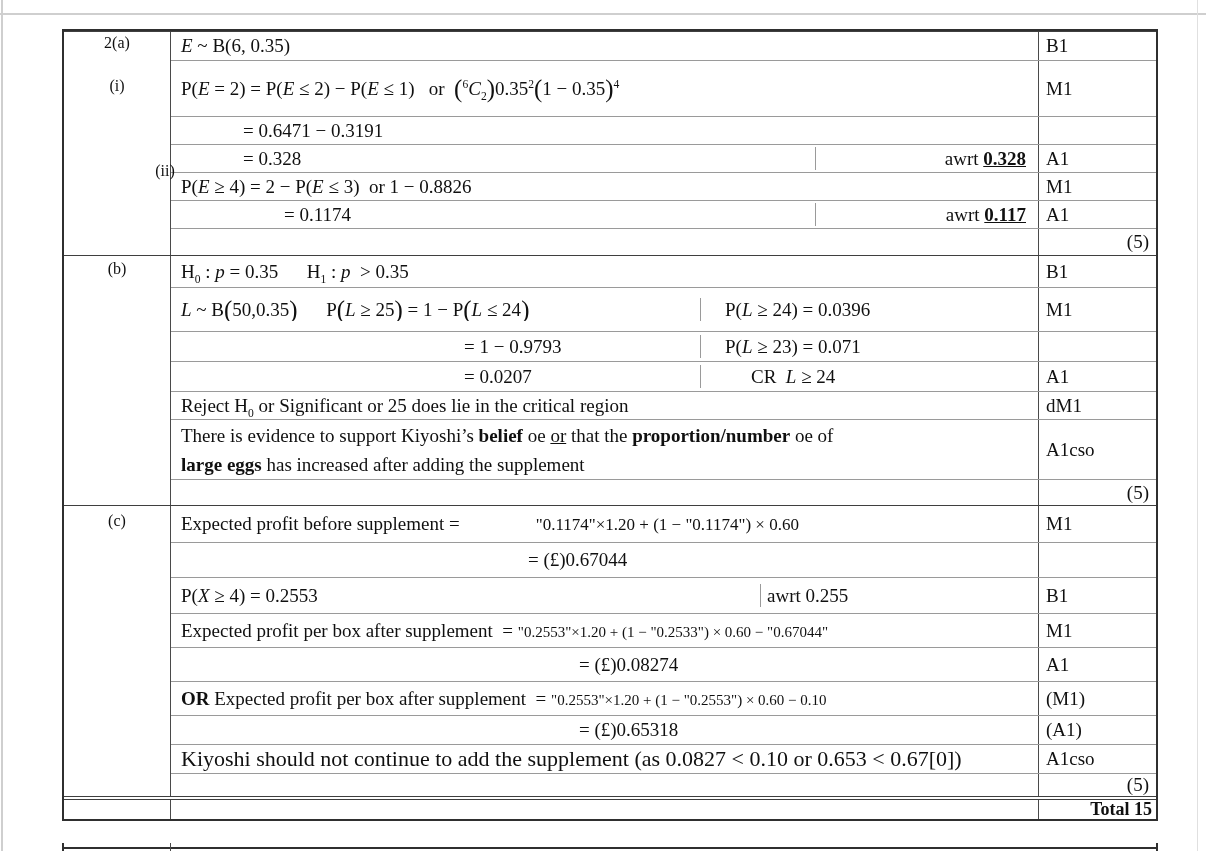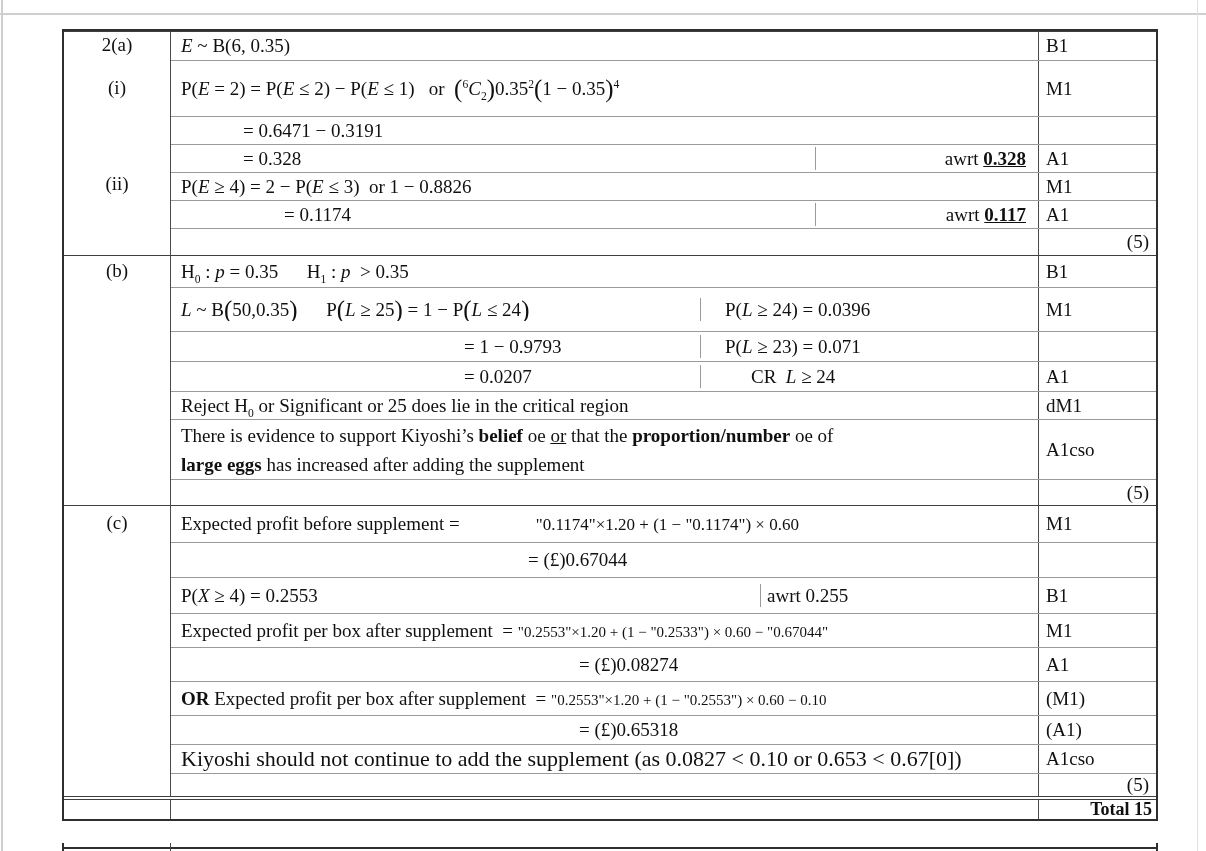--- a/index.html
+++ b/index.html
@@ -7,21 +7,21 @@
         font-family:"Liberation Serif","DejaVu Serif",serif;color:#101010;}
   
   .artifact{position:absolute;background:#cfcfcf;}
   
   #mstable{position:absolute;left:62px;top:29px;width:1096px;border:2px solid #2f2f2f;box-sizing:border-box;background:#fff;}
   .header-row{display:flex;height:28px;box-sizing:border-box;font-size:19px;}
   .hq{width:107px;border-right:1px solid #4a4a4a;display:flex;align-items:center;justify-content:center;box-sizing:border-box;}
   .hs{flex:1;display:flex;align-items:center;justify-content:center;}
   .hm{width:118px;border-left:1px solid #4a4a4a;display:flex;align-items:center;justify-content:center;box-sizing:border-box;}
   .section{display:flex;border-top:1px solid #3f3f3f;box-sizing:border-box;}
-  .qcell{width:107px;border-right:1px solid #4a4a4a;position:relative;box-sizing:border-box;font-size:19px;}
+  .qcell{width:107px;border-right:1px solid #4a4a4a;position:relative;box-sizing:border-box;font-size:16px;}
   .qlabel{position:absolute;left:0;width:100%;text-align:center;}
   .rowscol{flex:1;display:flex;flex-direction:column;}
   .srow{display:flex;box-sizing:border-box;}
   .srow.bt{border-top:1px solid #9a9a9a;}
   .scheme-cell{flex:1;display:flex;align-items:center;box-sizing:border-box;overflow:hidden;font-size:19px;}
   .subL{display:flex;align-items:center;box-sizing:border-box;overflow:hidden;}
   .subR{flex:1;border-left:1px solid #9a9a9a;display:flex;align-items:center;box-sizing:border-box;overflow:hidden;}
   .line{white-space:pre-wrap;line-height:1.22;}
   .marks-cell{width:118px;border-left:1px solid #4a4a4a;display:flex;align-items:center;box-sizing:border-box;
               padding:0 7px;font-size:19px;}
@@ -50,21 +50,21 @@
   <div class="artifact" style="left:0;top:13px;width:1206px;height:2px;"></div>
   <div class="artifact" style="left:1px;top:0;width:2px;height:851px;"></div>
   <div class="artifact" style="left:1197px;top:0;width:1px;height:851px;background:#e0e0e0;"></div>
 
   <div id="mstable">
     <div id="sections">
         <div class="section">
           <div class="qcell">
             <div class="qlabel" style="top: 2px;">2(a)</div>
             <div class="qlabel" style="top: 45px;">(i)</div>
-            <div class="qlabel" style="top: 141px;">(ii)</div>
+            <div class="qlabel" style="top: 130px; padding-left: 48px;">(ii)</div>
           </div>
           <div class="rowscol">
             <div class="srow" style="height: 28px;">
               <div class="scheme-cell" style="padding-left: 10px;">
                 <span class="line"><span class="seg-i">E</span><span> ~ B(6, 0.35)</span></span>
               </div>
               <div class="marks-cell">B1</div>
             </div>
             <div class="srow bt" style="height: 56px;">
               <div class="scheme-cell" style="padding-left: 10px;">

